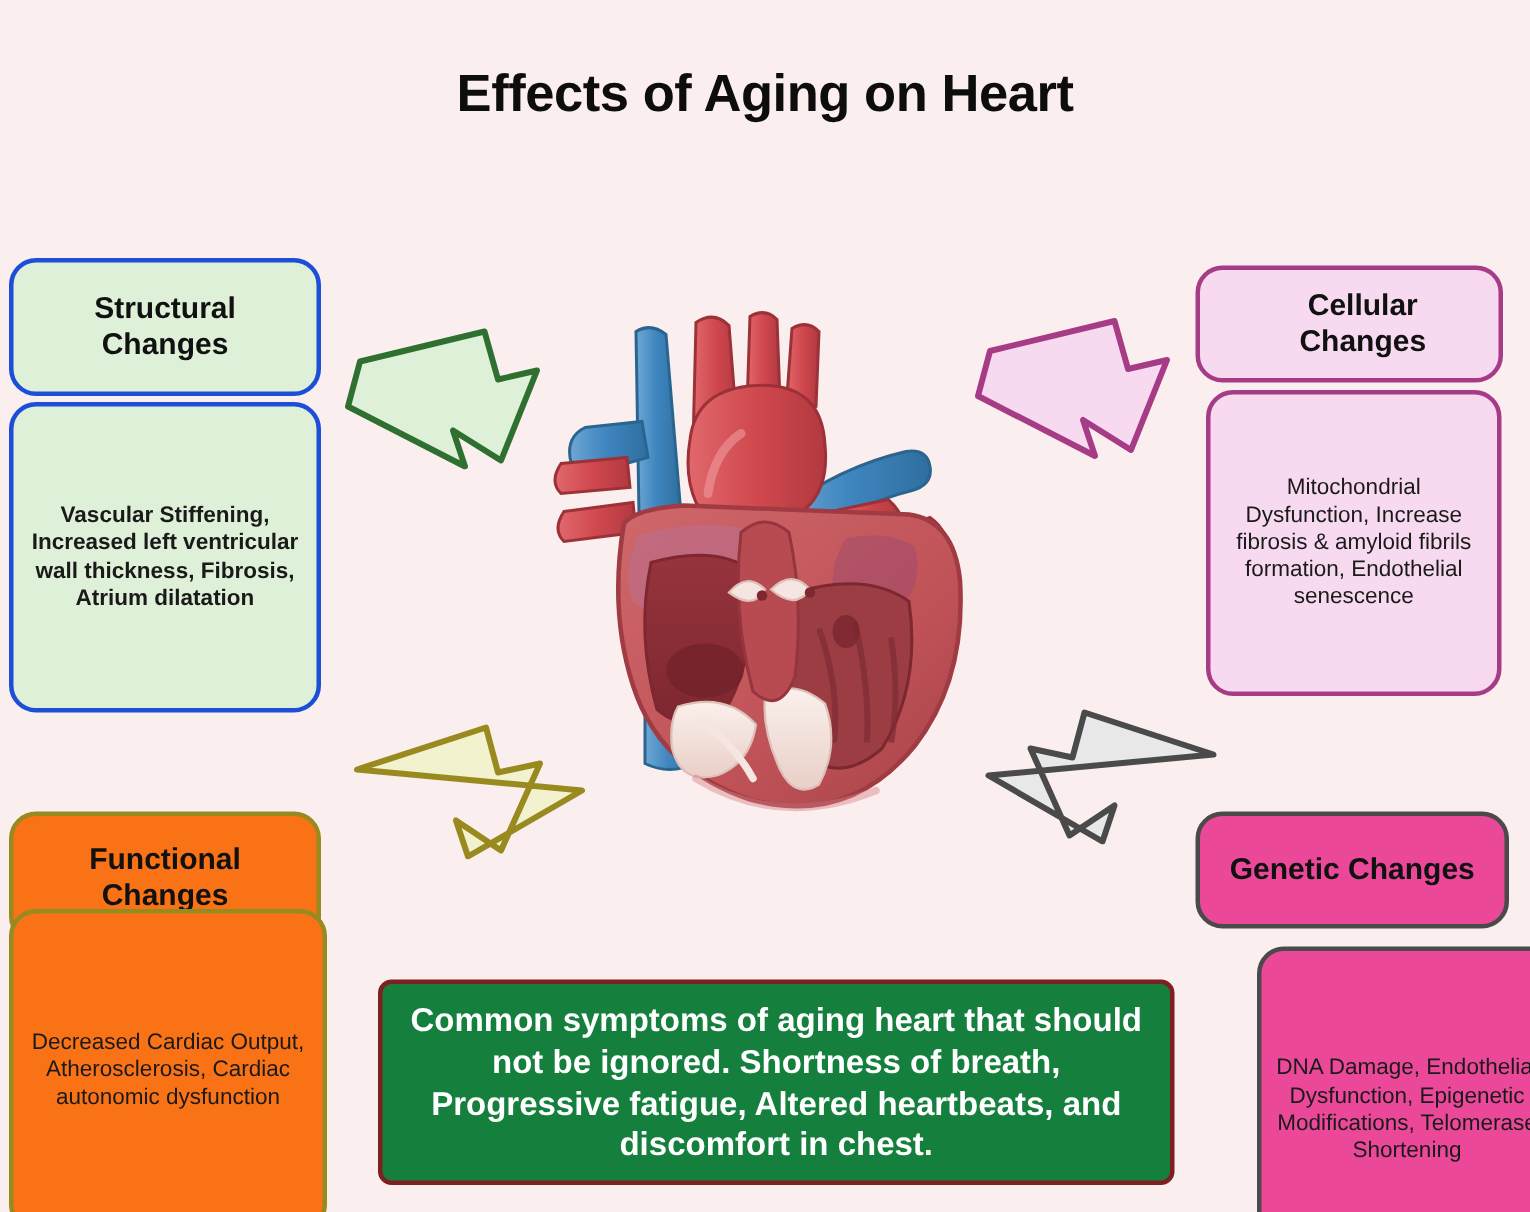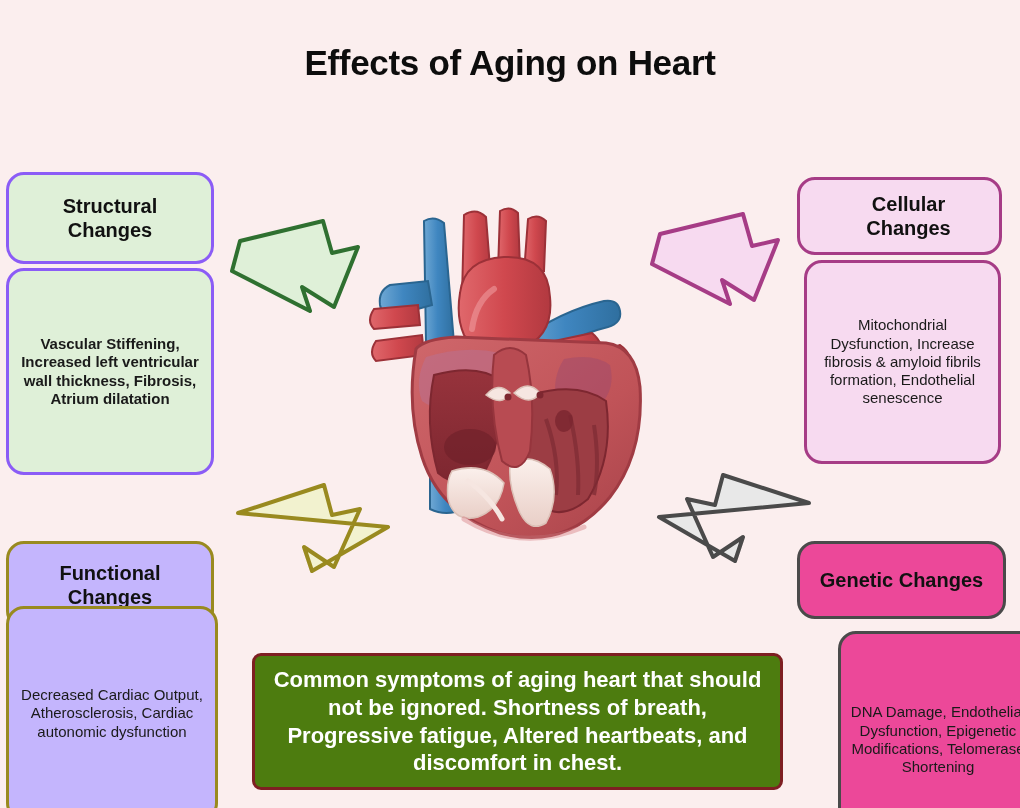--- a/index.html
+++ b/index.html
@@ -50,23 +50,23 @@
     color: #111;
     padding: 6px 10px;
   }
   .card-body {
     font-size: 15px;
     color: #1a1a1a;
     padding: 10px 8px;
   }
 
   
-  .green  { background: #dff0d8; border: 3px solid #8b5cf6; }
-  
-  .yellow { background: #c4b5fd; border: 3px solid #998a1f; }
+  .green  { background: #dff0d8; border: 3px solid #1d4ed8; }
+  
+  .yellow { background: #f97316; border: 3px solid #998a1f; }
   
   .pink   { background: #f7daf0; border: 3px solid #a63c86; }
   
   .grey   { background: #ec4899; border: 3px solid #4a4a4a; }
 
   
   #structural-head { left: 6px;  top: 131px; width: 208px; height: 92px; }
   #structural-body { left: 6px;  top: 227px; width: 208px; height: 207px; font-weight: bold; }
   #functional-head { left: 6px;  top: 500px; width: 208px; height: 88px; }
   #functional-body { left: 6px;  top: 565px; width: 212px; height: 215px;
@@ -78,21 +78,21 @@
   #genetic-head    { left: 797px; top: 500px; width: 209px; height: 78px; }
   #genetic-body    { left: 838px; top: 590px; width: 200px; height: 218px; }
 
   
   #symptom-banner {
     position: absolute;
     left: 252px;
     top: 612px;
     width: 531px;
     height: 137px;
-    background: #4d7c0f;
+    background: #15803d;
     border: 3px solid #7e1f22;
     border-radius: 9px;
     color: #ffffff;
     font-weight: bold;
     font-size: 22px;
     line-height: 1.26;
     display: flex;
     align-items: center;
     justify-content: center;
     text-align: center;

